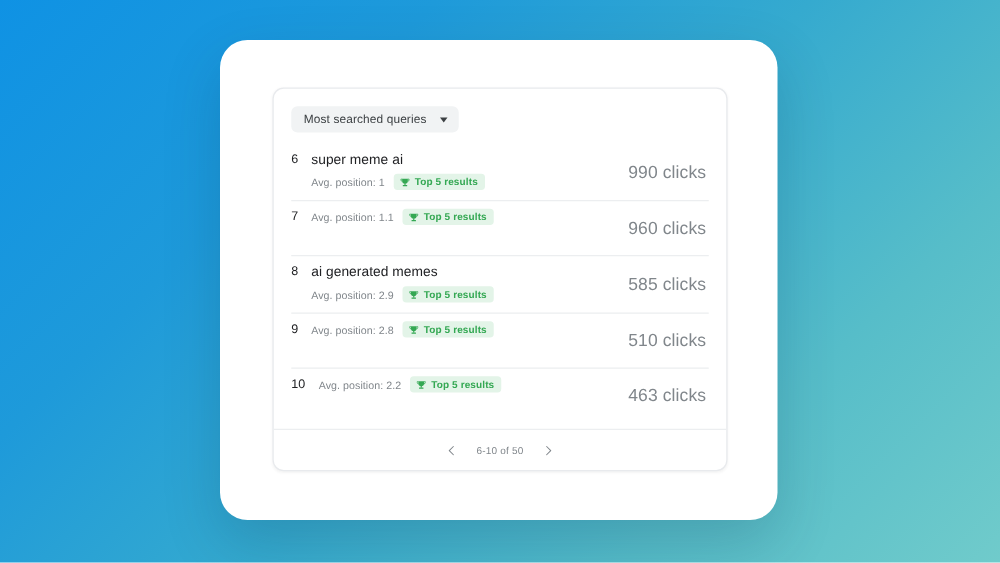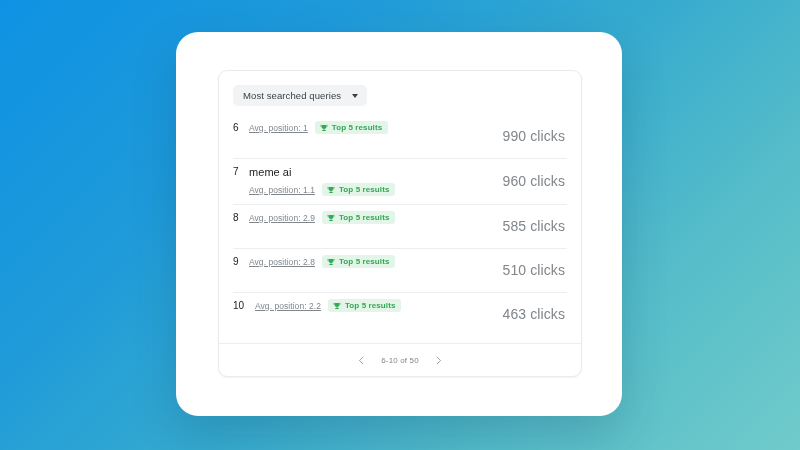--- a/index.html
+++ b/index.html
@@ -88,21 +88,21 @@
 
   .query {
     font-size:11px; color:#202124;
     line-height:14px; letter-spacing:.05px;
     margin-bottom:4px;
   }
 
   .meta { display:flex; align-items:center; gap:7px; }
 
   .avgpos {
-    font-size:8.5px; color:#80868b; white-space:nowrap; letter-spacing:.05px;text-decoration:underline;
+    font-size:8.5px; color:#80868b; white-space:nowrap; letter-spacing:.05px;
   }
 
   .badge {
     display:inline-flex; align-items:center; gap:4px;
     background:#e3f4e8;
     border-radius:3px;
     padding:2px 6px 2px 5px;
     font-weight:bold;
   }
   .badge .badge-text {
@@ -144,59 +144,60 @@
       <button id="queries-dropdown">
         <span class="dd-label">Most searched queries</span>
         <span class="caret"></span>
       </button>
     </div>
 
     <div id="rows">
         <div class="row">
     <div class="rank">6</div>
     <div class="row-main">
+      <div class="query">super meme ai</div>
       <div class="meta">
         <span class="avgpos">Avg. position: 1</span>
         <span class="badge">
           <svg class="trophy" width="8" height="8" viewBox="0 0 14 14">
             <path d="M3 1.6h8v3.1a4 4 0 0 1-8 0z" fill="#34a853"></path>
             <path d="M3 2.3H1.3v1.1c0 1.2.8 2 1.9 2.1" fill="none" stroke="#34a853" stroke-width="1.1"></path>
             <path d="M11 2.3h1.7v1.1c0 1.2-.8 2-1.9 2.1" fill="none" stroke="#34a853" stroke-width="1.1"></path>
             <rect x="6.2" y="8.1" width="1.6" height="2.6" fill="#34a853"></rect>
             <rect x="3.9" y="10.5" width="6.2" height="1.9" rx=".4" fill="#34a853"></rect>
           </svg>
           <span class="badge-text">Top 5 results</span>
         </span>
       </div>
     </div>
     <div class="clicks">990 clicks</div>
   </div>
         <div class="row">
     <div class="rank">7</div>
     <div class="row-main">
-      <div class="query">meme ai</div>
       <div class="meta">
         <span class="avgpos">Avg. position: 1.1</span>
         <span class="badge">
           <svg class="trophy" width="8" height="8" viewBox="0 0 14 14">
             <path d="M3 1.6h8v3.1a4 4 0 0 1-8 0z" fill="#34a853"></path>
             <path d="M3 2.3H1.3v1.1c0 1.2.8 2 1.9 2.1" fill="none" stroke="#34a853" stroke-width="1.1"></path>
             <path d="M11 2.3h1.7v1.1c0 1.2-.8 2-1.9 2.1" fill="none" stroke="#34a853" stroke-width="1.1"></path>
             <rect x="6.2" y="8.1" width="1.6" height="2.6" fill="#34a853"></rect>
             <rect x="3.9" y="10.5" width="6.2" height="1.9" rx=".4" fill="#34a853"></rect>
           </svg>
           <span class="badge-text">Top 5 results</span>
         </span>
       </div>
     </div>
     <div class="clicks">960 clicks</div>
   </div>
         <div class="row">
     <div class="rank">8</div>
     <div class="row-main">
+      <div class="query">ai generated memes</div>
       <div class="meta">
         <span class="avgpos">Avg. position: 2.9</span>
         <span class="badge">
           <svg class="trophy" width="8" height="8" viewBox="0 0 14 14">
             <path d="M3 1.6h8v3.1a4 4 0 0 1-8 0z" fill="#34a853"></path>
             <path d="M3 2.3H1.3v1.1c0 1.2.8 2 1.9 2.1" fill="none" stroke="#34a853" stroke-width="1.1"></path>
             <path d="M11 2.3h1.7v1.1c0 1.2-.8 2-1.9 2.1" fill="none" stroke="#34a853" stroke-width="1.1"></path>
             <rect x="6.2" y="8.1" width="1.6" height="2.6" fill="#34a853"></rect>
             <rect x="3.9" y="10.5" width="6.2" height="1.9" rx=".4" fill="#34a853"></rect>
           </svg>

